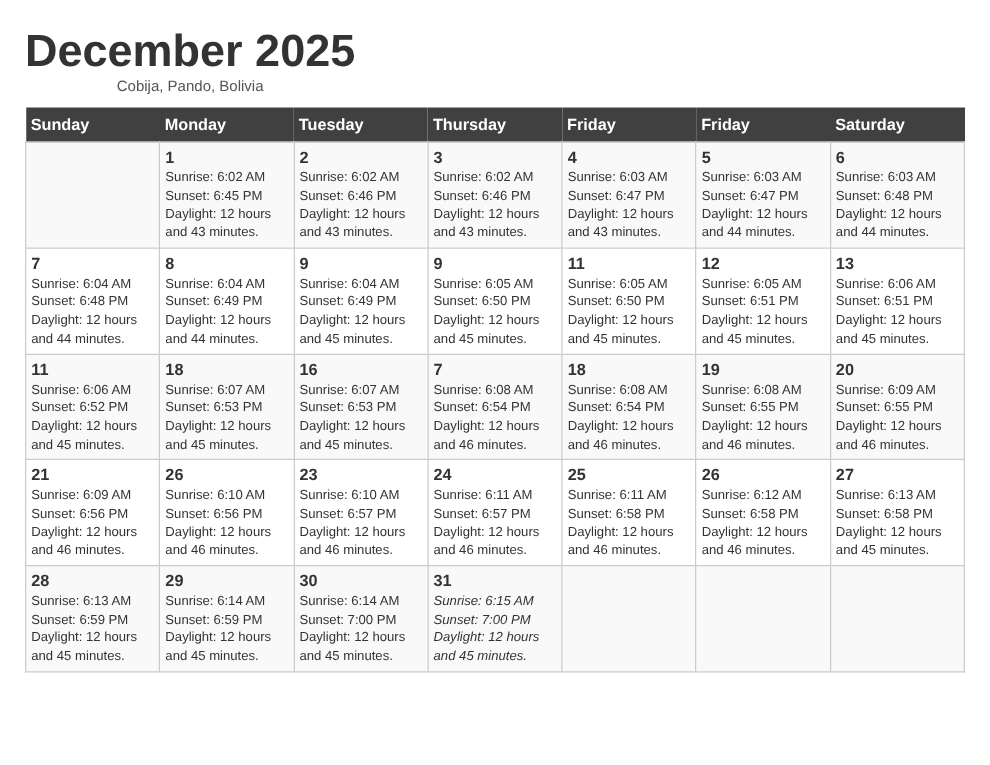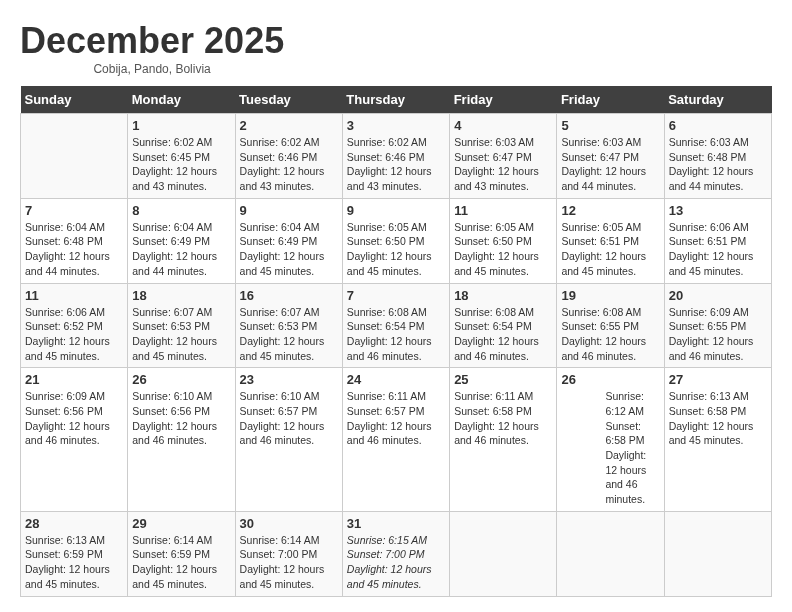--- a/index.html
+++ b/index.html
@@ -290,21 +290,21 @@
         </td>
         <td>
           <span class="day-number">25</span>
           <div class="day-info" style="white-space: pre-line;">Sunrise: 6:11 AM
 Sunset: 6:58 PM
 Daylight: 12 hours
 and 46 minutes.</div>
         </td>
         <td>
           <span class="day-number">26</span>
-          <div class="day-info" style="white-space: pre-line; margin-left: 44px;">Sunrise: 6:12 AM
+          <div class="day-info" style="white-space: pre-line;">Sunrise: 6:12 AM
 Sunset: 6:58 PM
 Daylight: 12 hours
 and 46 minutes.</div>
         </td>
         <td>
           <span class="day-number">27</span>
           <div class="day-info" style="white-space: pre-line;">Sunrise: 6:13 AM
 Sunset: 6:58 PM
 Daylight: 12 hours
 and 45 minutes.</div>

